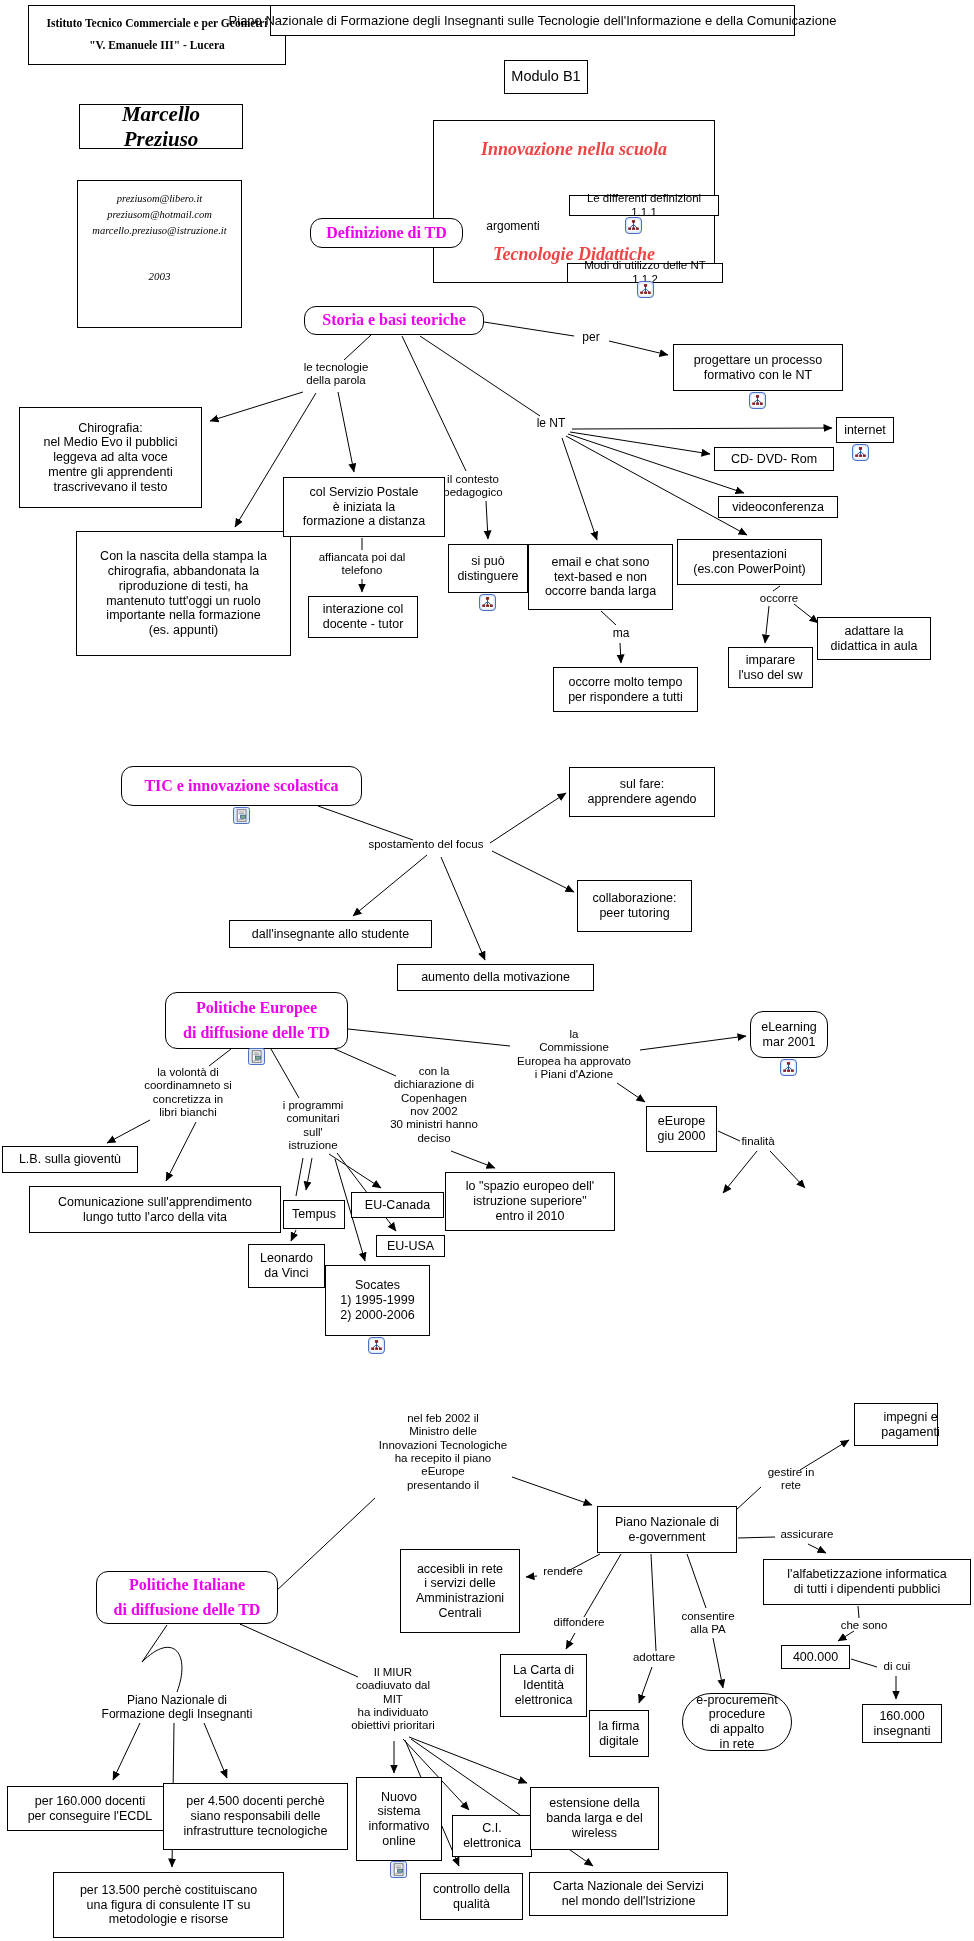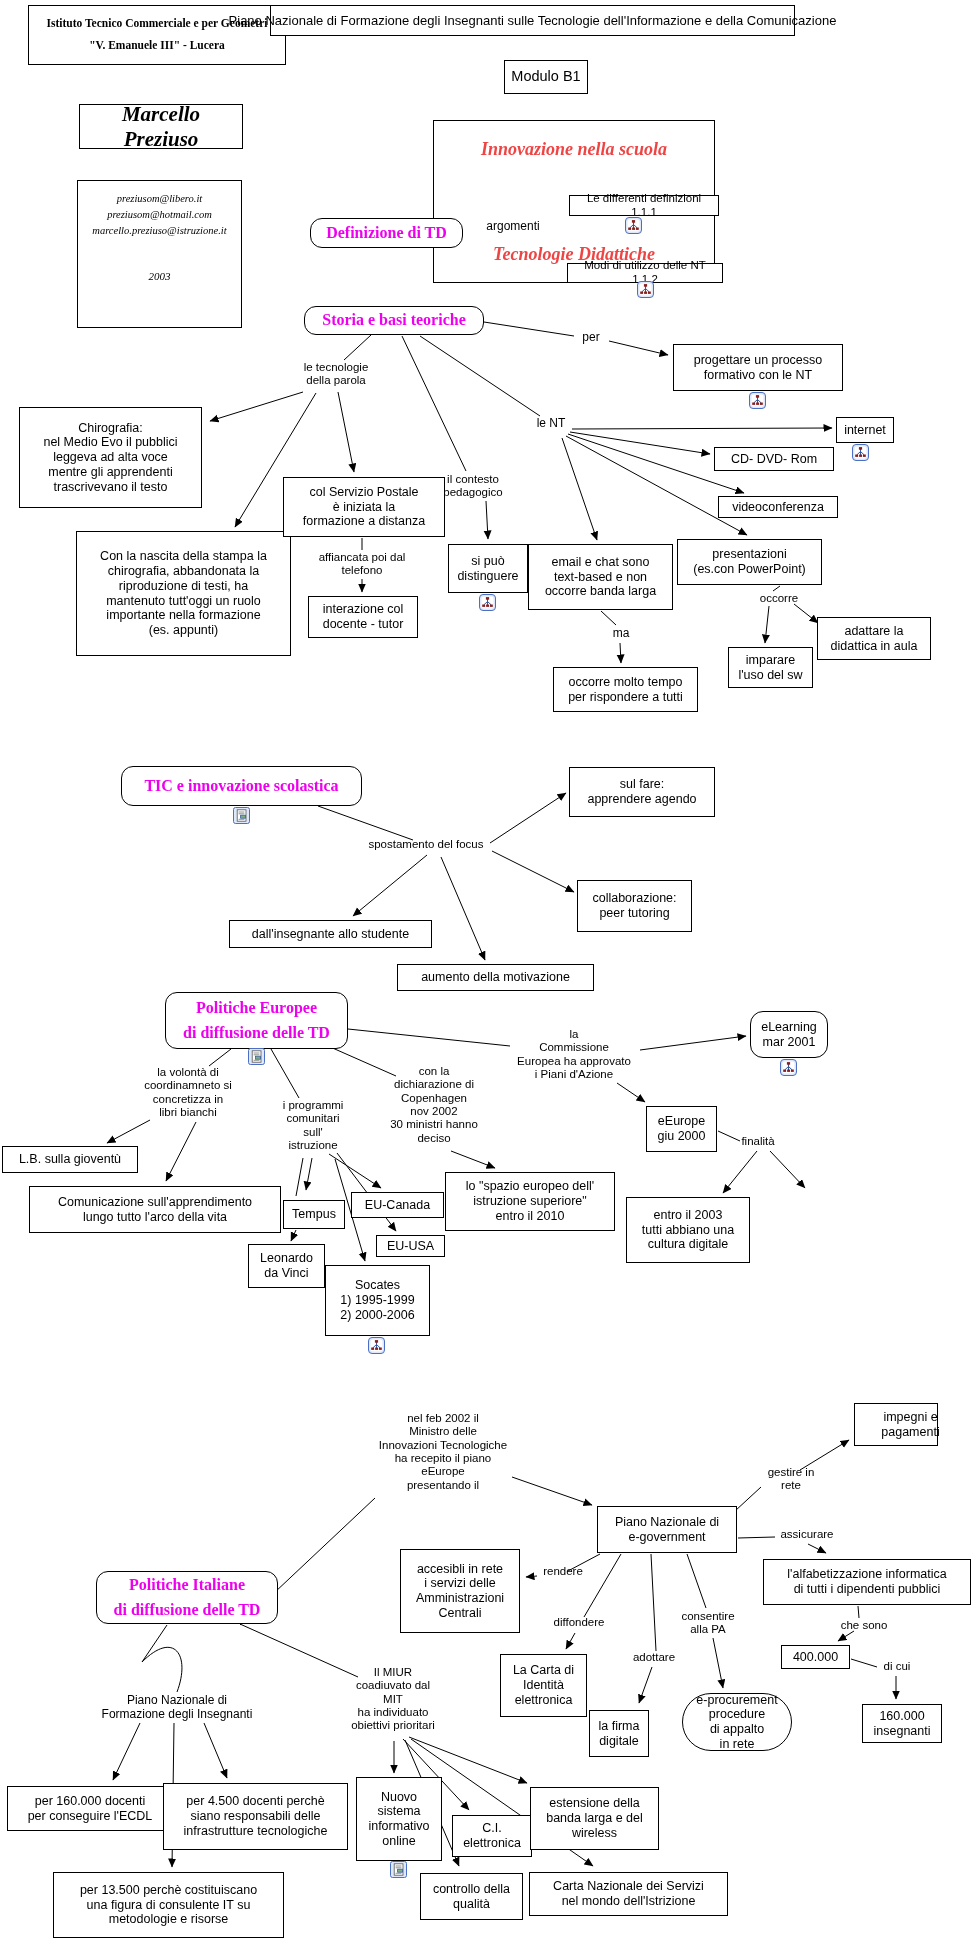--- a/index.html
+++ b/index.html
@@ -197,23 +197,20 @@
   <div class="b" style="left:325px;top:1265px;width:105px;height:71px;">Socates
 1) 1995-1999
 2) 2000-2006</div>
   <div class="b" style="left:445px;top:1172px;width:170px;height:59px;">lo "spazio europeo dell'
 istruzione superiore"
 entro il 2010</div>
   <div class="b" style="left:750px;top:1011px;width:78px;height:47px;border-radius:13px;">eLearning
 mar 2001</div>
   <div class="b" style="left:646px;top:1106px;width:71px;height:46px;">eEurope
 giu 2000</div>
-  <div class="b" style="left:626px;top:1197px;width:124px;height:66px;">entro il 2003
-tutti abbiano una
-cultura digitale</div>
   <div class="b" style="left:854px;top:1403px;width:84px;height:43px;padding-left:32px;">impegni e
 pagamenti</div>
   <div class="b" style="left:597px;top:1506px;width:140px;height:47px;">Piano Nazionale di
 e-government</div>
   <div class="b" style="left:400px;top:1549px;width:120px;height:84px;">accesibli in rete
 i servizi delle
 Amministrazioni
 Centrali</div>
   <div class="b" style="left:763px;top:1559px;width:208px;height:46px;">l'alfabetizzazione informatica
 di tutti i dipendenti pubblici</div>

